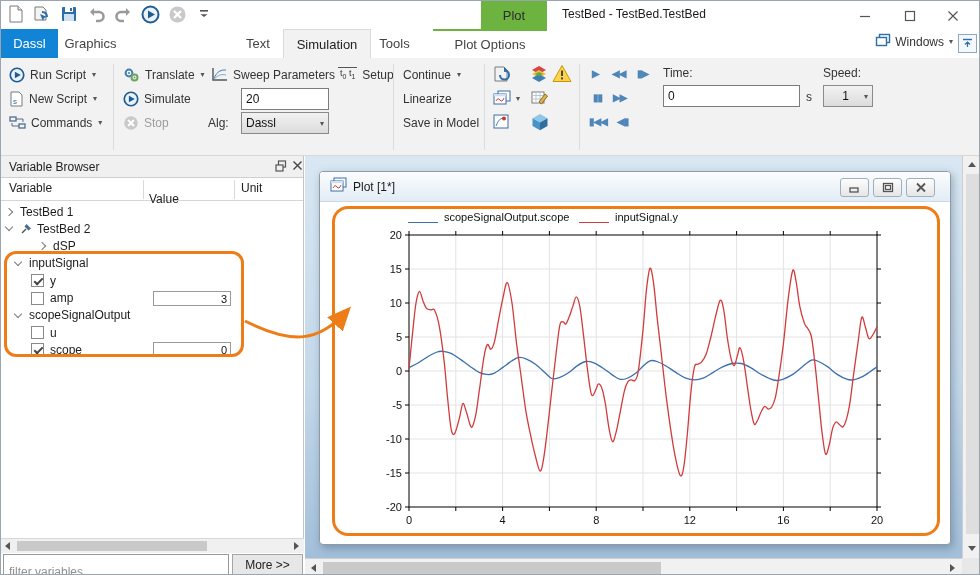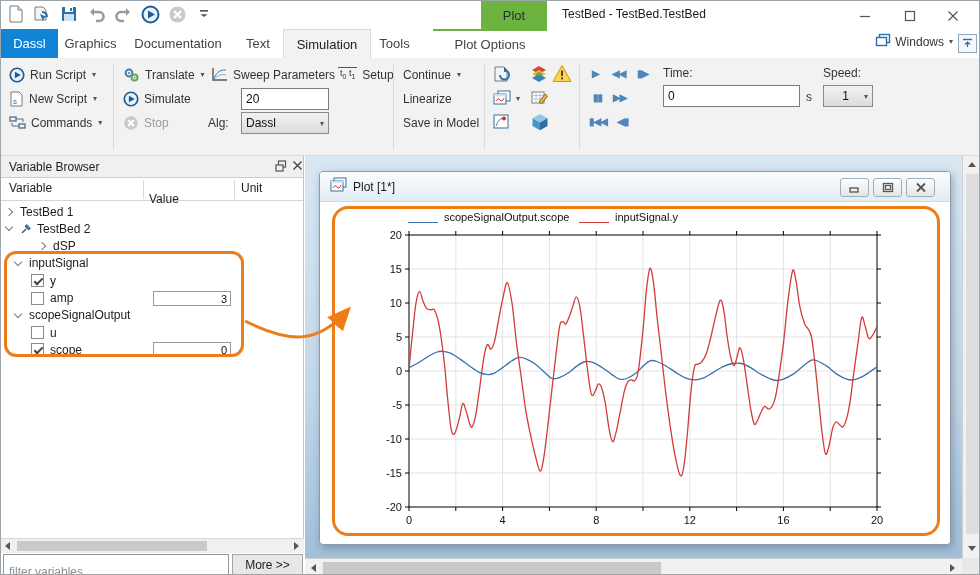--- a/index.html
+++ b/index.html
@@ -176,21 +176,20 @@
     <div class="wc" style="left:938px;">
       <svg width="12" height="12" viewBox="0 0 12 12">
           <path d="M1.5 1.5 L10.5 10.5 M10.5 1.5 L1.5 10.5" stroke="#555" stroke-width="1.2"></path>
         </svg>
     </div>
   </div>
 
   <div class="tabrow">
     <div class="tab file" style="left:0;width:57px;">Dassl</div>
     <div class="tab" style="left:57px;width:65px;">Graphics</div>
-    <div class="tab" style="left:122px;width:110px;">Documentation</div>
     <div class="tab" style="left:232px;width:50px;">Text</div>
     <div class="tab active" style="left:282px;width:88px;">Simulation</div>
     <div class="tab" style="left:370px;width:47px;">Tools</div>
     <div class="tab ctx" style="left:432px;width:114px;">Plot Options</div>
     <div class="winmenu">
       <span>
         <svg width="16" height="14" viewBox="0 0 16 14">
             <rect x="4.5" y="1.5" width="10" height="8" fill="#fff" stroke="#2d6da8" stroke-width="1.4"></rect>
             <rect x="1.5" y="4.5" width="10" height="8" fill="#fff" stroke="#2d6da8" stroke-width="1.4"></rect>
           </svg>

